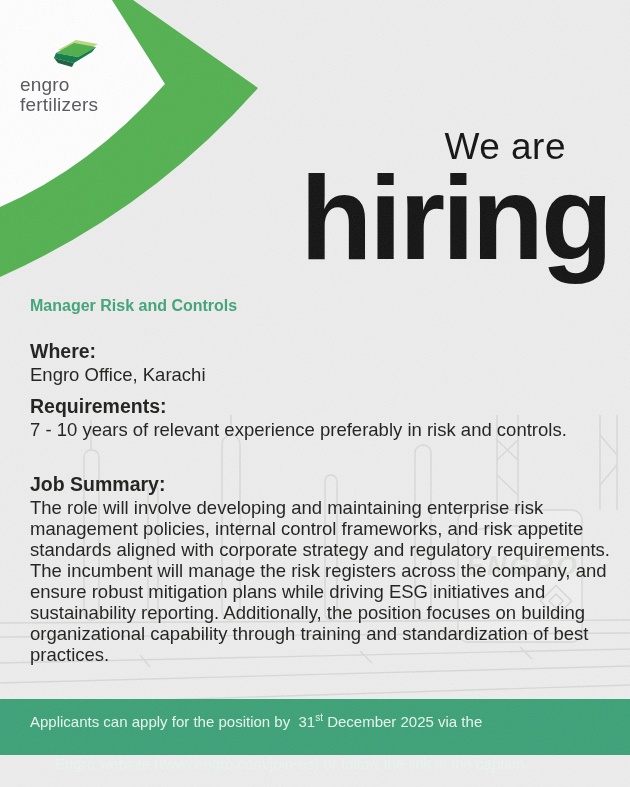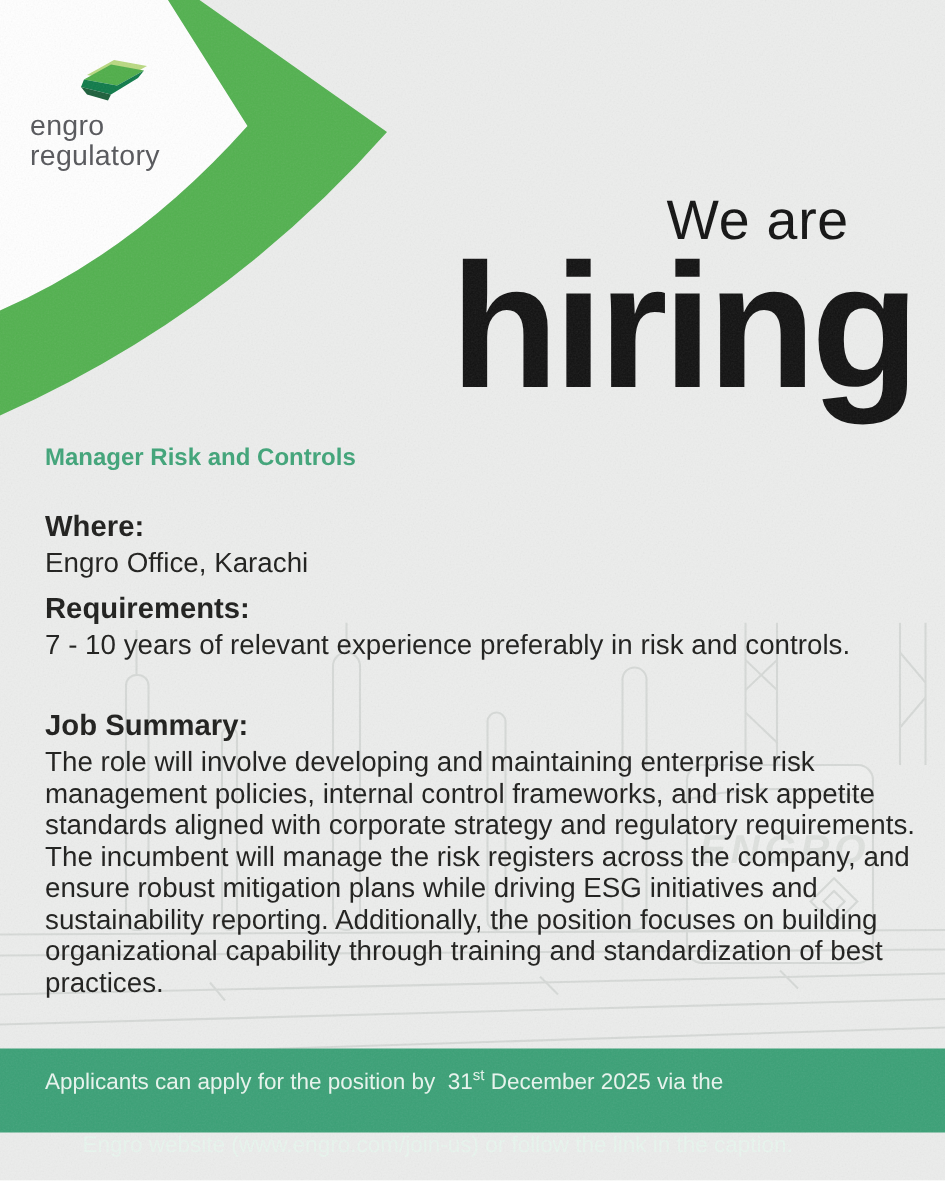--- a/index.html
+++ b/index.html
@@ -100,21 +100,21 @@
 
   <div class="logo">
     <svg width="48" height="32" viewBox="0 0 48 32" aria-hidden="true">
       <polygon points="6,14 24,4 46,8 28,18" fill="#b9d981"></polygon>
       <polygon points="4,17 22,7 44,11 26,21" fill="#4fae49"></polygon>
       <polygon points="4,17 26,21 44,11 40,16 22,27 2,22" fill="#0e7a49"></polygon>
       <polygon points="2,22 22,27 20,31 6,27" fill="#1b5e3a"></polygon>
     </svg>
     <div class="wordmark">
       <div>engro</div>
-      <div>regulatory</div>
+      <div>fertilizers</div>
     </div>
   </div>
 
   <div class="headline">
     <div class="we-are">We are</div>
     <div class="hiring">hiring</div>
   </div>
 
   <div class="content job-title">Manager Risk and Controls</div>
 

